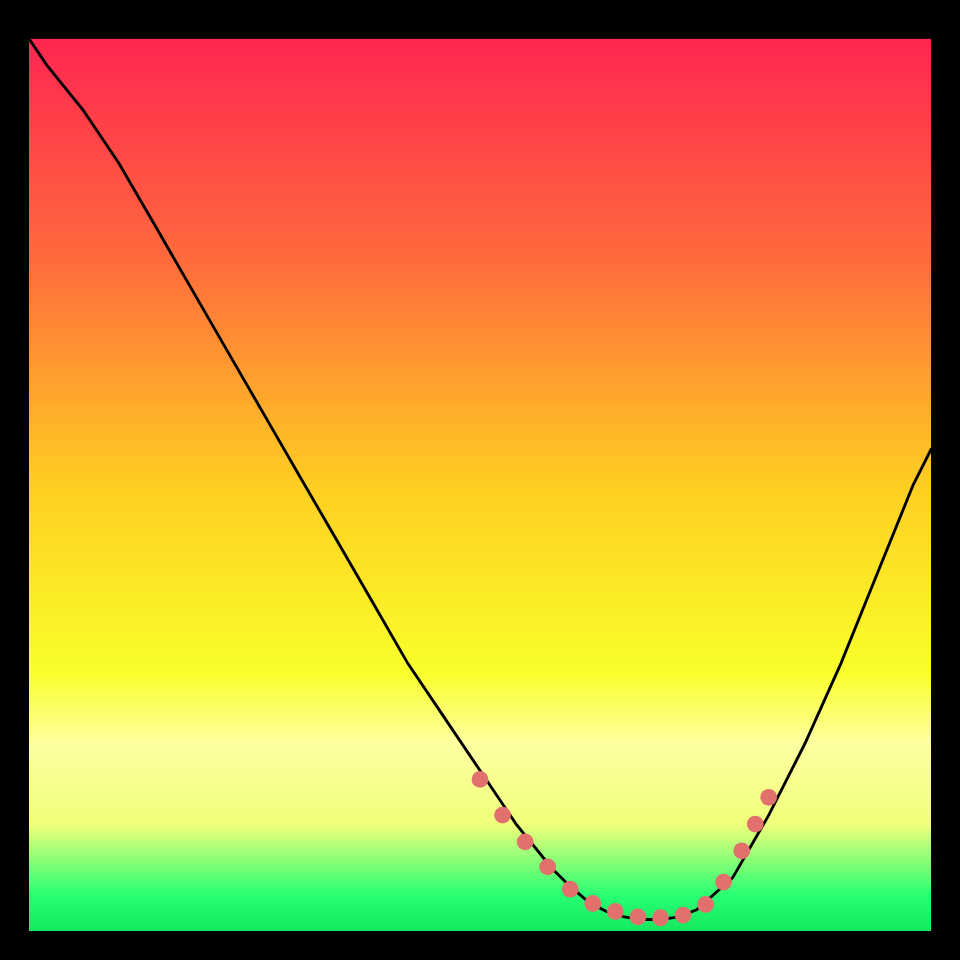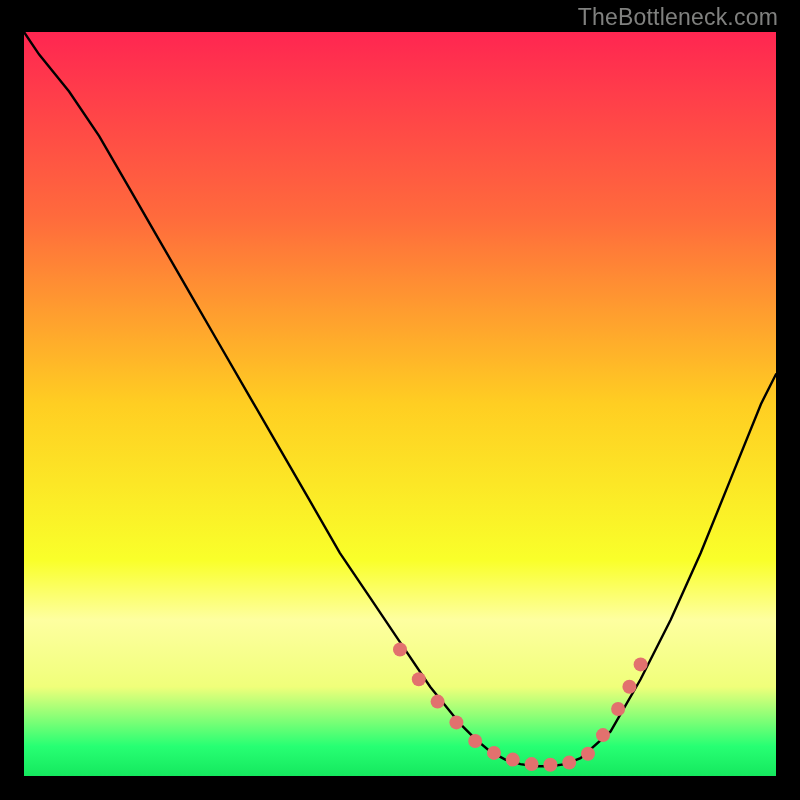--- a/index.html
+++ b/index.html
@@ -13,21 +13,20 @@
   .plot{position:absolute;left:24px;top:32px;width:752px;height:744px;overflow:hidden}
   .plot svg{display:block}
 
   
 </style>
 </head>
 <body>
 
 <div class="frame">
 
-  <div class="attr">TheBottleneck.com</div>
 
   <div class="plot">
     <svg id="plot-svg" width="752" height="744" viewBox="0 0 752 744">
         <defs>
           <linearGradient id="bg" x1="0" x2="0" y1="0" y2="1">
             <stop offset="0%" stop-color="#ff2651"></stop>
             <stop offset="25%" stop-color="#ff6b3c"></stop>
             <stop offset="50%" stop-color="#ffce22"></stop>
             <stop offset="71%" stop-color="#f9ff2a"></stop>
             <stop offset="79%" stop-color="#feffa0"></stop>

